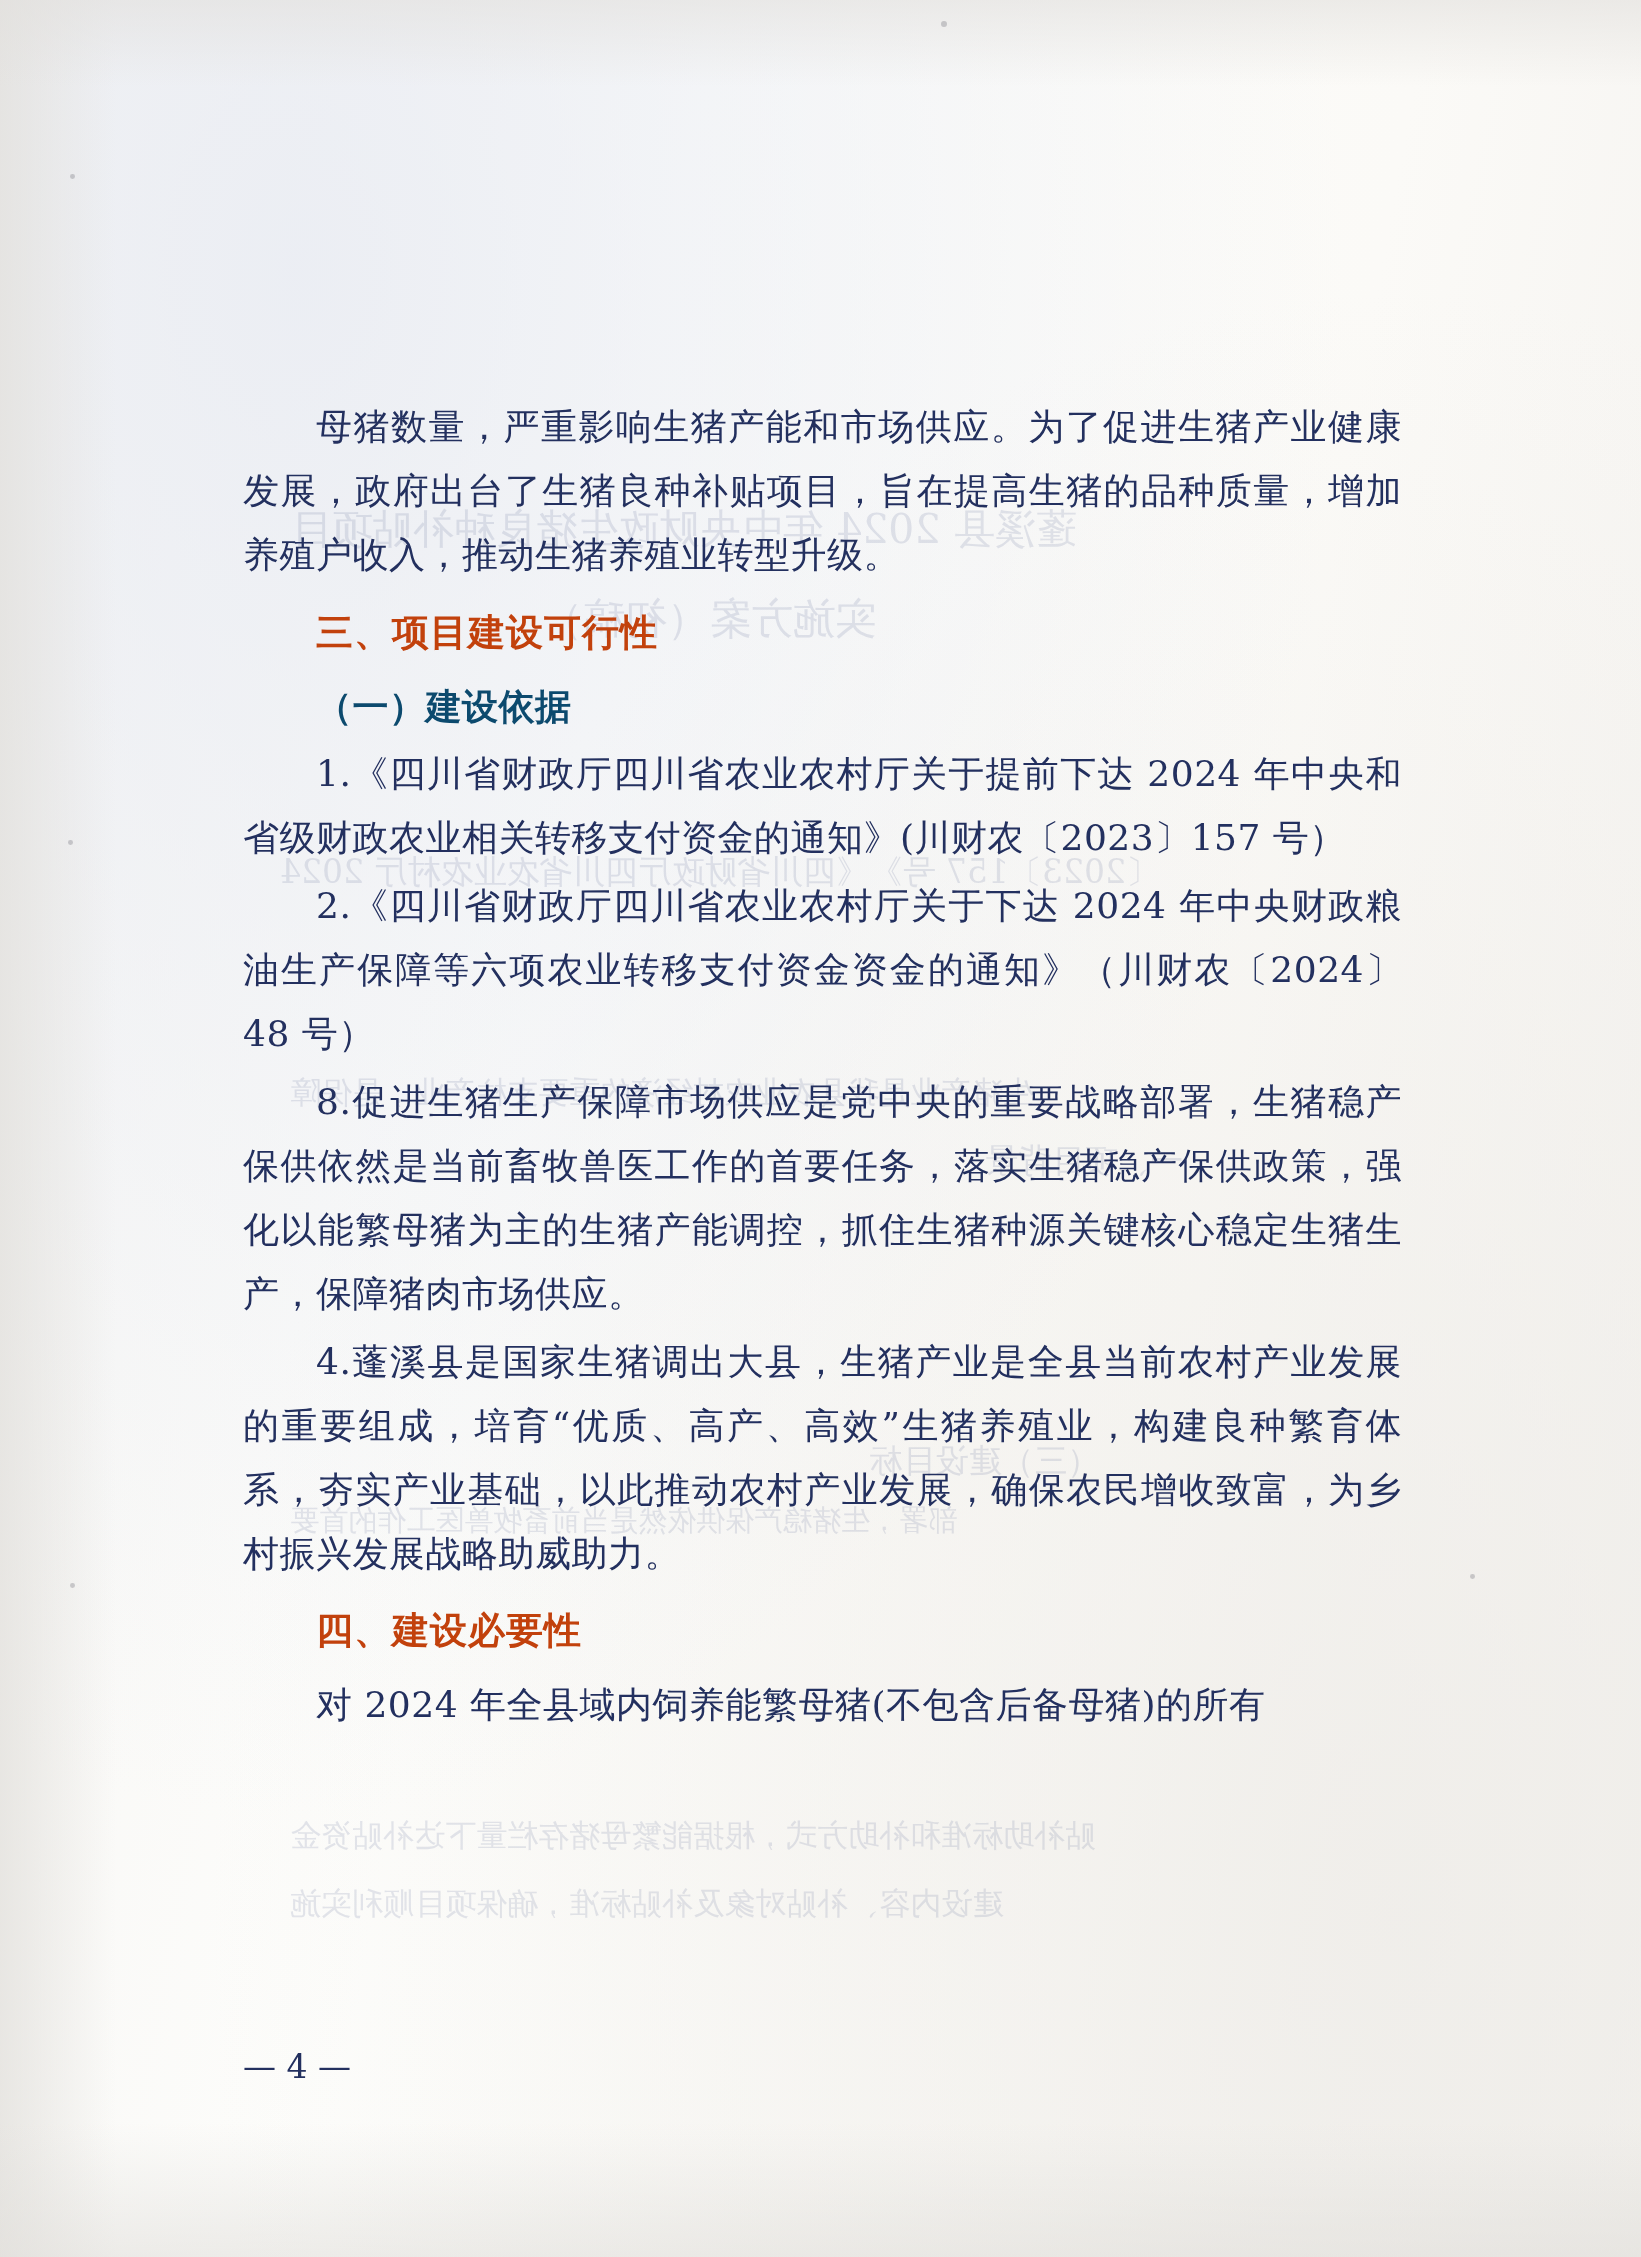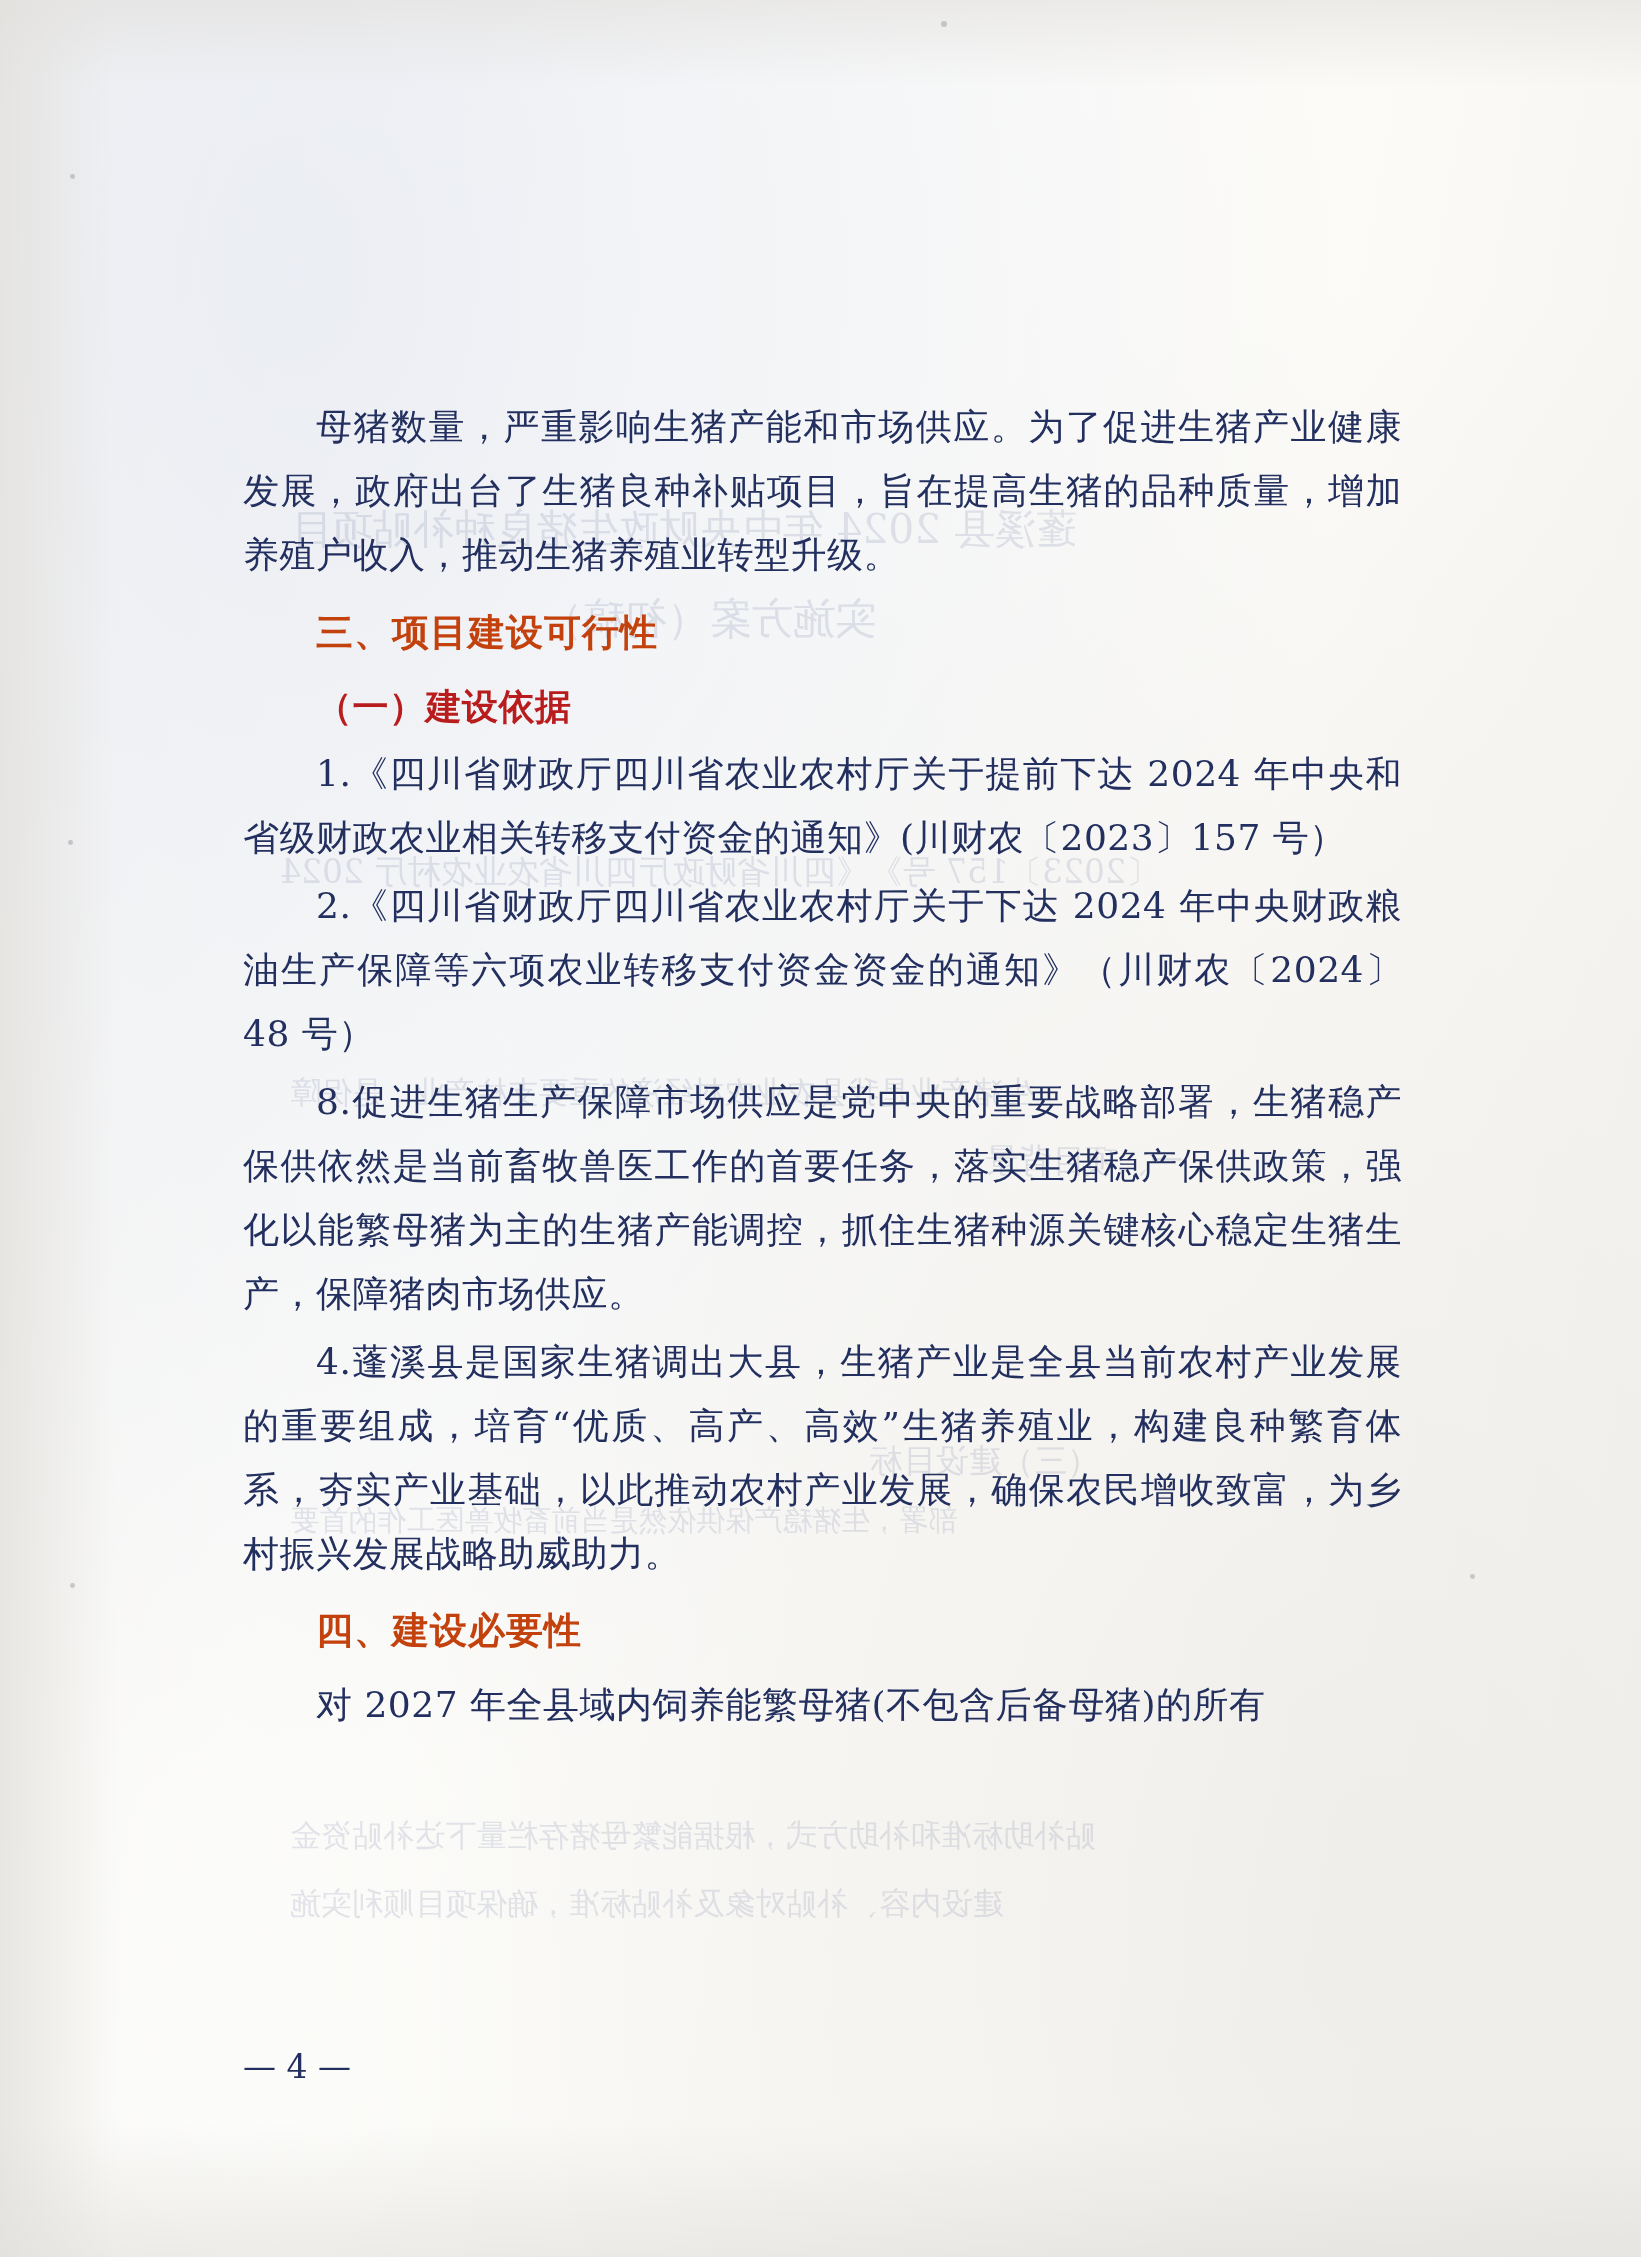--- a/index.html
+++ b/index.html
@@ -82,21 +82,21 @@
     color: #c2410c;
     font-size: 37px;
     line-height: 64px;
     font-weight: bold;
     text-indent: 73px;
     letter-spacing: 1px;
     font-family: "DejaVu Sans", "Liberation Sans", sans-serif;
   }
   h3.subheading {
     margin: 5.8px 0 3.9px 0;
-    color: #b91c1c;
+    color: #0c4a6e;
     font-size: 36px;
     line-height: 64px;
     font-weight: bold;
     text-indent: 73px;
     letter-spacing: 0.5px;
     font-family: "DejaVu Serif", "Liberation Serif", serif;
   }
 
   .footer {
     position: absolute;
@@ -145,18 +145,18 @@
 
   <div class="content">
     <p class="para indent2">母猪数量，严重影响生猪产能和市场供应。为了促进生猪产业健康发展，政府出台了生猪良种补贴项目，旨在提高生猪的品种质量，增加养殖户收入，推动生猪养殖业转型升级。</p>
     <h2 class="heading">三、项目建设可行性</h2>
     <h3 class="subheading">（一）建设依据</h3>
     <p class="para indent2">1.《四川省财政厅四川省农业农村厅关于提前下达 2024 年中央和省级财政农业相关转移支付资金的通知》(川财农〔2023〕157 号）</p>
     <p class="para indent2">2.《四川省财政厅四川省农业农村厅关于下达 2024 年中央财政粮油生产保障等六项农业转移支付资金资金的通知》（川财农〔2024〕48 号）</p>
     <p class="para indent2">8.促进生猪生产保障市场供应是党中央的重要战略部署，生猪稳产保供依然是当前畜牧兽医工作的首要任务，落实生猪稳产保供政策，强化以能繁母猪为主的生猪产能调控，抓住生猪种源关键核心稳定生猪生产，保障猪肉市场供应。</p>
     <p class="para indent2">4.蓬溪县是国家生猪调出大县，生猪产业是全县当前农村产业发展的重要组成，培育“优质、高产、高效”生猪养殖业，构建良种繁育体系，夯实产业基础，以此推动农村产业发展，确保农民增收致富，为乡村振兴发展战略助威助力。</p>
     <h2 class="heading">四、建设必要性</h2>
-    <p class="para indent2">对 2027 年全县域内饲养能繁母猪(不包含后备母猪)的所有</p>
+    <p class="para indent2">对 2024 年全县域内饲养能繁母猪(不包含后备母猪)的所有</p>
   </div>
 
   <div class="footer">— 4 —</div>
 </div>
 
 
 </body></html>

